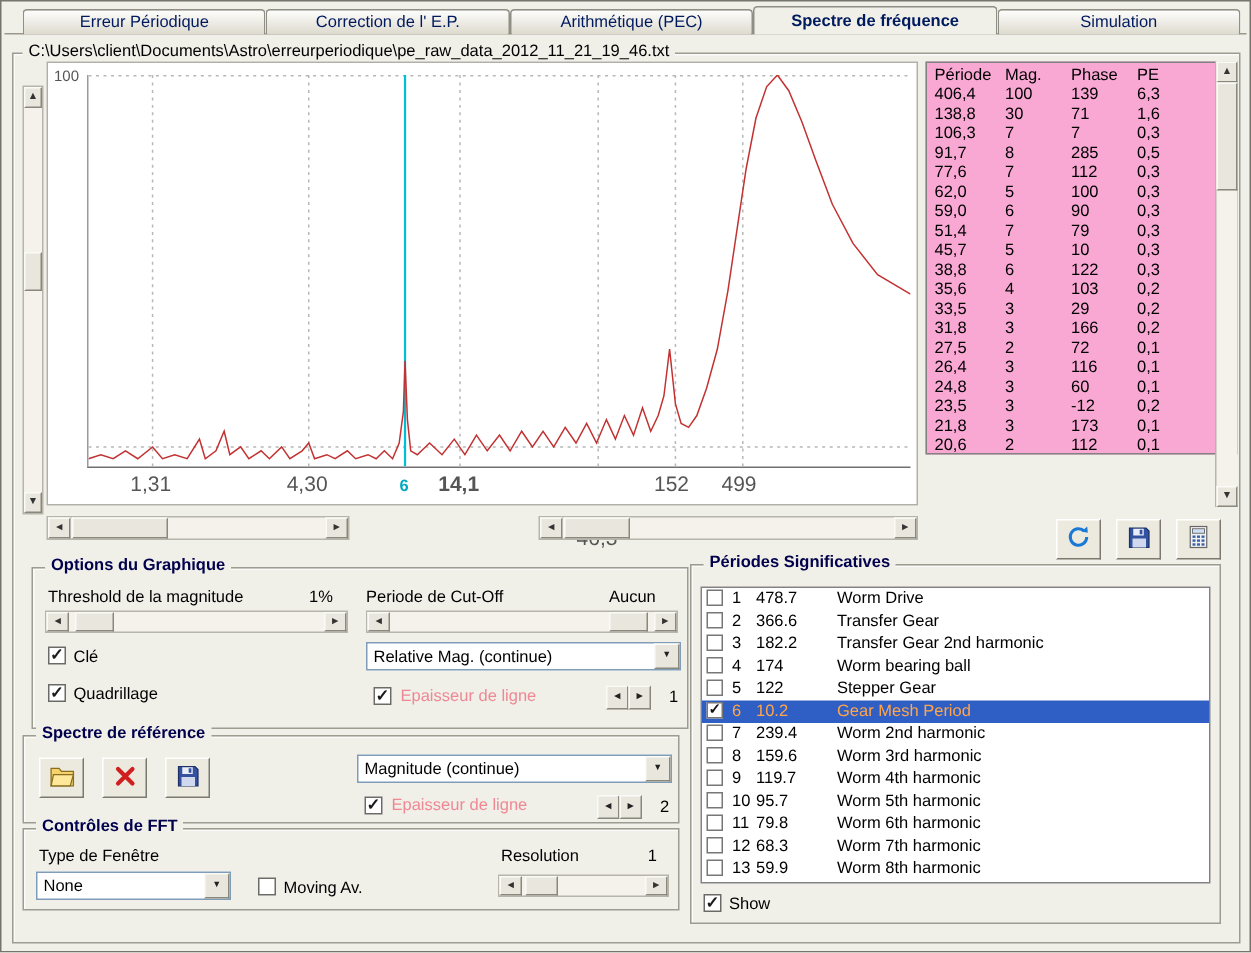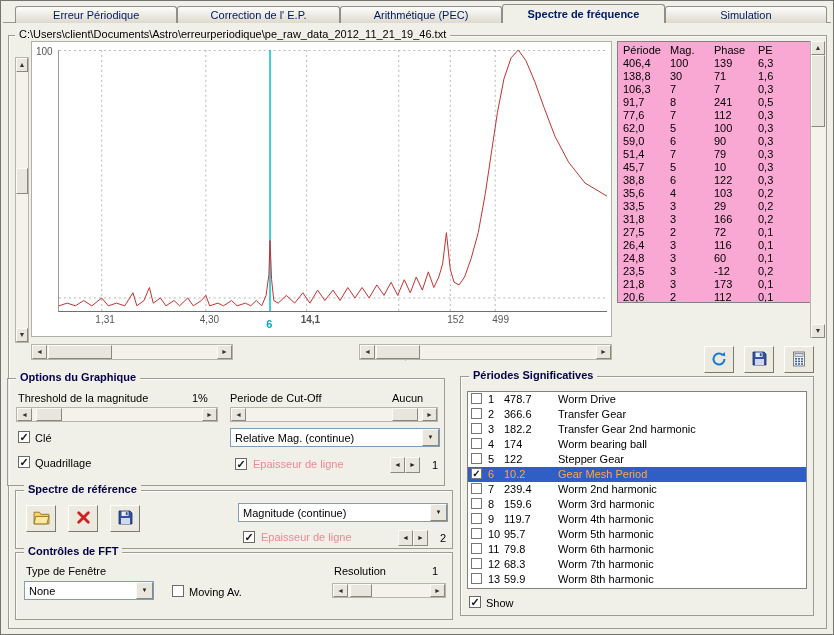--- a/index.html
+++ b/index.html
@@ -21,21 +21,21 @@
 
   
   .canvas{position:absolute;left:30px;top:40px;width:581px;height:296px;background:#fff;border:1px solid #b2b0a6}
   .ylabel{position:absolute;left:4px;top:4px;font-size:10px;color:#555}
   .plot{position:absolute;left:26px;top:8px;width:549px;height:262px;border-left:1px solid #9a9a9a;border-bottom:1px solid #707070}
   .plot svg{display:block;width:100%;height:100%}
   .grid{stroke:#b7b7b7;stroke-width:1;stroke-dasharray:2 3}
   .cursorline{stroke:#00bfd4;stroke-width:1.5}
   .spectrum{fill:none;stroke:#c23232;stroke-width:1}
   #xticks{position:absolute;left:0;top:272px;width:100%;height:12px}
-  .xtick{position:absolute;width:28px;text-align:right;font-size:10px;color:#555}
+  .xtick{position:absolute;width:28px;text-align:left;font-size:14px;color:#555}
   .cursor-label{position:absolute;top:276px;width:16px;text-align:center;font-size:11px;font-weight:bold;color:#00a9c0}
 
   
   .sb{position:absolute;background:#f4f2ea;border:1px solid #b7b5aa;display:flex}
   .sb-h{flex-direction:row}
   .sb-v{flex-direction:column}
   .sb-btn{flex:none;background:#e9e7dd;border:1px solid;border-color:#fbfaf7 #8a887d #8a887d #fbfaf7;
           font-size:7px;text-align:center;color:#333;overflow:hidden}
   .sb-h .sb-btn{width:15px;height:100%;line-height:12px}
   .sb-v .sb-btn{height:14px;width:100%;line-height:12px}
@@ -167,21 +167,21 @@
         </div>
         <div class="trow">
           <span class="tc tc1">106,3</span>
           <span class="tc tc2">7</span>
           <span class="tc tc3">7</span>
           <span class="tc tc4">0,3</span>
         </div>
         <div class="trow">
           <span class="tc tc1">91,7</span>
           <span class="tc tc2">8</span>
-          <span class="tc tc3">241</span>
+          <span class="tc tc3">285</span>
           <span class="tc tc4">0,5</span>
         </div>
         <div class="trow">
           <span class="tc tc1">77,6</span>
           <span class="tc tc2">7</span>
           <span class="tc tc3">112</span>
           <span class="tc tc4">0,3</span>
         </div>
         <div class="trow">
           <span class="tc tc1">62,0</span>
@@ -320,21 +320,21 @@
             <rect x="4" y="9.6" width="2" height="1.6"></rect>
             <rect x="7" y="9.6" width="2" height="1.6"></rect>
             <rect x="10" y="9.6" width="2" height="1.6"></rect>
             <rect x="4" y="12.2" width="2" height="1.6"></rect>
             <rect x="7" y="12.2" width="2" height="1.6"></rect>
             <rect x="10" y="12.2" width="2" height="1.6"></rect>
           </g>
         </svg></span>
   </div>
 
-  <div class="frame" style="left:6px;top:377px;width:438px;height:108px">
+  <div class="frame" style="left:20px;top:377px;width:438px;height:108px">
     <span class="gcap">Options du Graphique</span>
     <span class="lbl" style="left:10px;top:13px">Threshold de la magnitude</span>
     <span class="lbl" style="left:184px;top:13px">1%</span>
     <div class="sb sb-h" style="left:8px;top:28px;width:202px;height:15px">
       <div class="sb-btn">◄</div>
       <div class="sb-track">
           <div class="sb-thumb" style="left:4px;width:26px"></div>
         </div>
       <div class="sb-btn">►</div>
     </div>
@@ -387,21 +387,21 @@
       <span class="dd-text">Magnitude (continue)</span>
       <span class="dd-btn">▼</span>
     </div>
     <span class="cb" style="left:227px;top:40px">✓</span>
     <span class="lbl pink" style="left:245px;top:40px">Epaisseur de ligne</span>
     <span class="spin" style="left:382px;top:39px">◄</span>
     <span class="spin" style="left:397px;top:39px">►</span>
     <span class="lbl" style="left:424px;top:41px">2</span>
   </div>
 
-  <div class="frame" style="left:14px;top:551px;width:438px;height:68px">
+  <div class="frame" style="left:14px;top:551px;width:438px;height:55px">
     <span class="gcap">Contrôles de FFT</span>
     <span class="lbl" style="left:10px;top:12px">Type de Fenêtre</span>
     <span class="lbl" style="left:318px;top:12px">Resolution</span>
     <span class="lbl" style="right:14px;top:12px">1</span>
     <div class="dd" style="left:8px;top:28px;width:130px">
       <span class="dd-text">None</span>
       <span class="dd-btn">▼</span>
     </div>
     <span class="cb" style="left:156px;top:32px"></span>
     <span class="lbl" style="left:173px;top:33px">Moving Av.</span>

